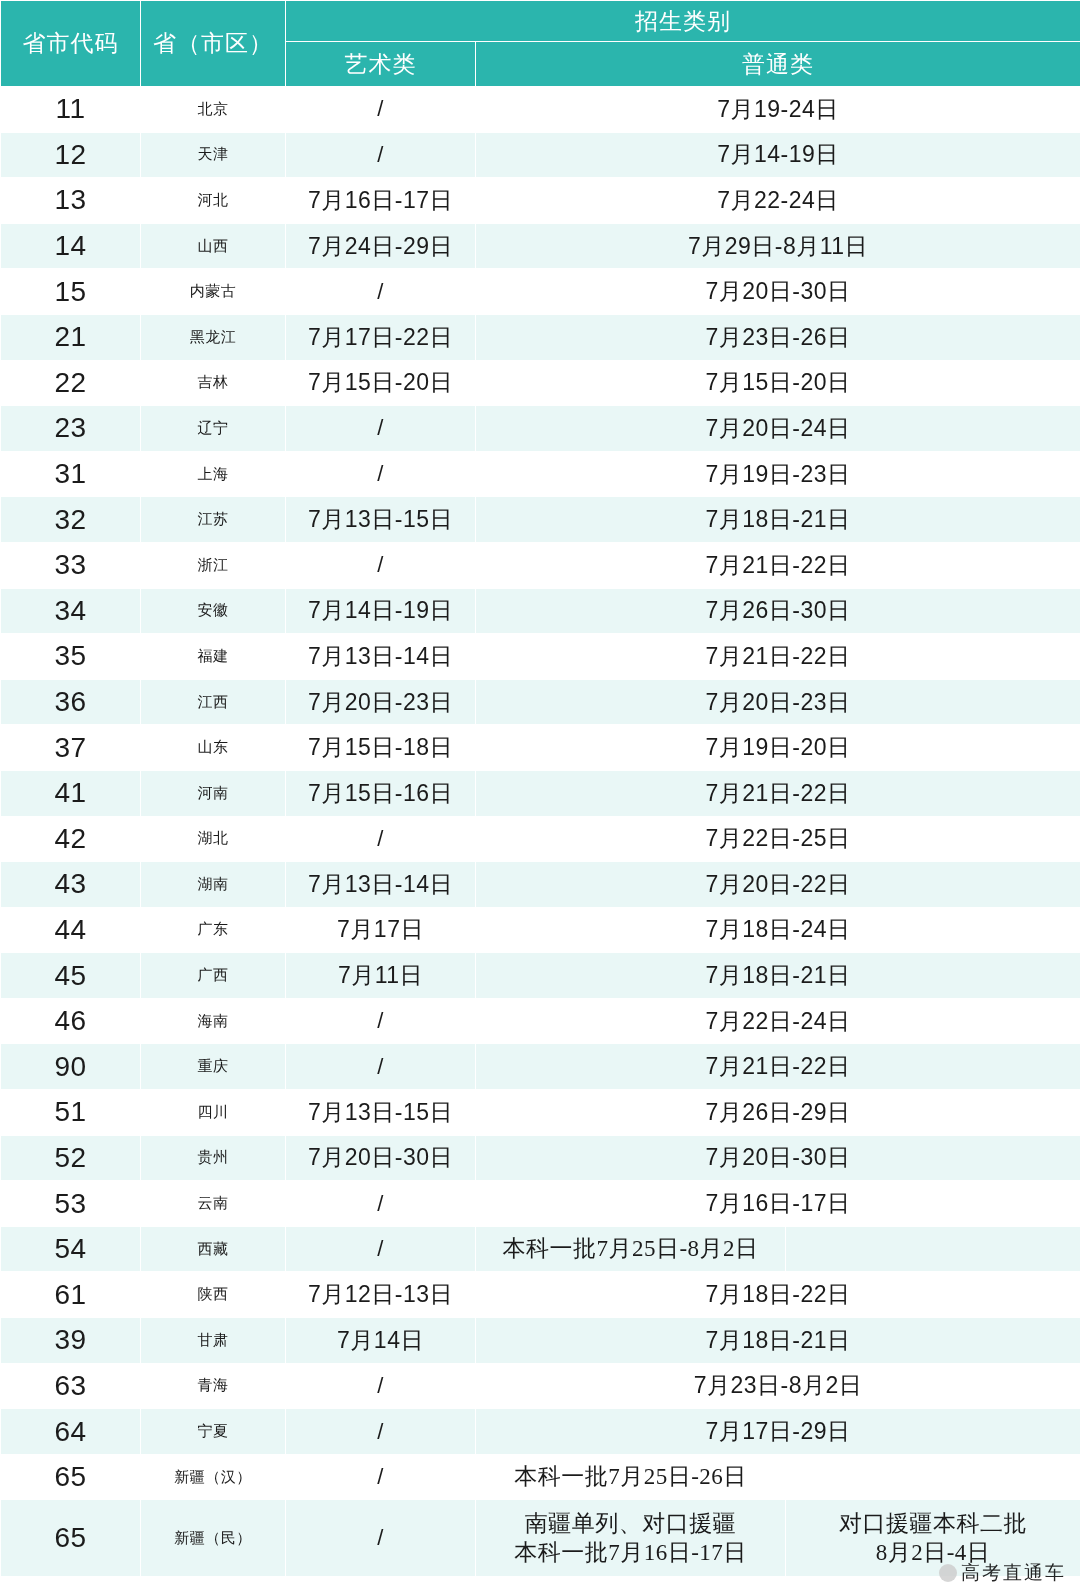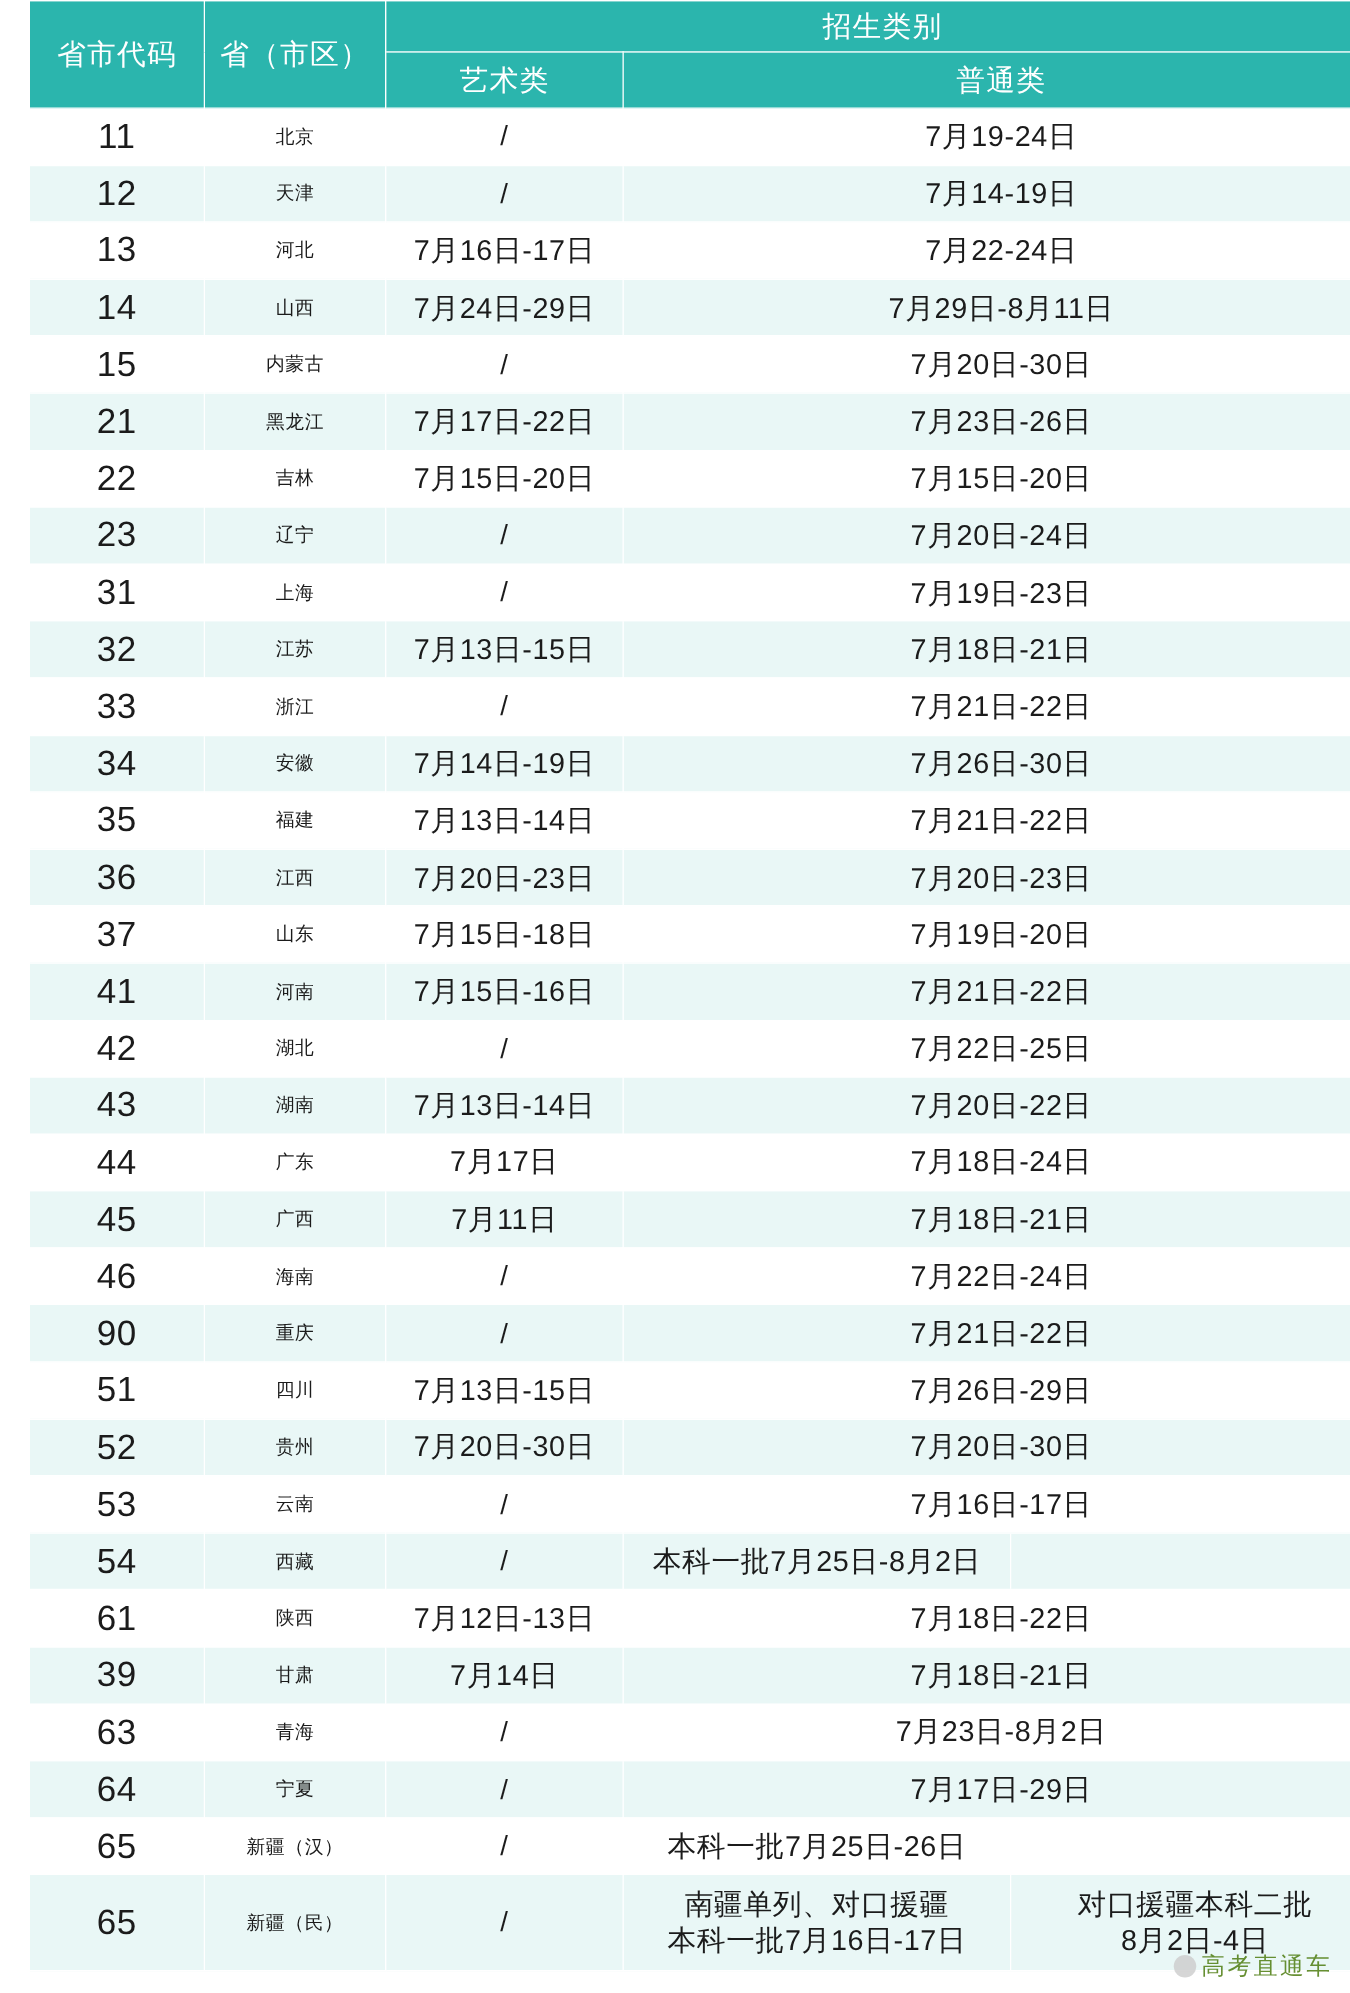--- a/index.html
+++ b/index.html
@@ -10,21 +10,20 @@
   body {
     width: 1080px;
     font-family: "Liberation Sans", "DejaVu Sans", sans-serif;
   }
   #sheet {
     position: relative;
     width: 1080px;
     height: 1594px;
     box-sizing: border-box;
     overflow: hidden;
-    padding-left: 23px;
   }
   table.schedule {
     border-collapse: collapse;
     width: 1080px;
     table-layout: fixed;
   }
   table.schedule col.c-code   { width: 140px; }
   table.schedule col.c-prov   { width: 145px; }
   table.schedule col.c-art    { width: 190px; }
   table.schedule col.c-normal { width: 605px; }
@@ -86,41 +85,42 @@
     width: 100%;
     height: 100%;
   }
   .split-inner > div {
     display: flex;
     align-items: center;
     justify-content: center;
     font-size: 23px;
     line-height: 1.25;
     box-sizing: border-box;
+    font-family: Liberation Serif, serif;
   }
   .split-inner .left {
     width: 310px;
     border-right: 1px solid #ffffff;
   }
   .split-inner .right {
     flex: 1;
   }
   tr.tall td {
     height: 76px;
   }
   .two-line {
     display: block;
     line-height: 1.3;
   }
   .watermark {
     position: absolute;
     right: 14px;
     bottom: 8px;
     font-size: 19px;
-    color: #4d7c0f;
+    color: #000000;
     letter-spacing: 2px;
     opacity: 0.85;
     white-space: nowrap;
   }
   .wm-logo {
     display: inline-block;
     width: 18px;
     height: 18px;
     border-radius: 50%;
     background: #cfcfcf;

